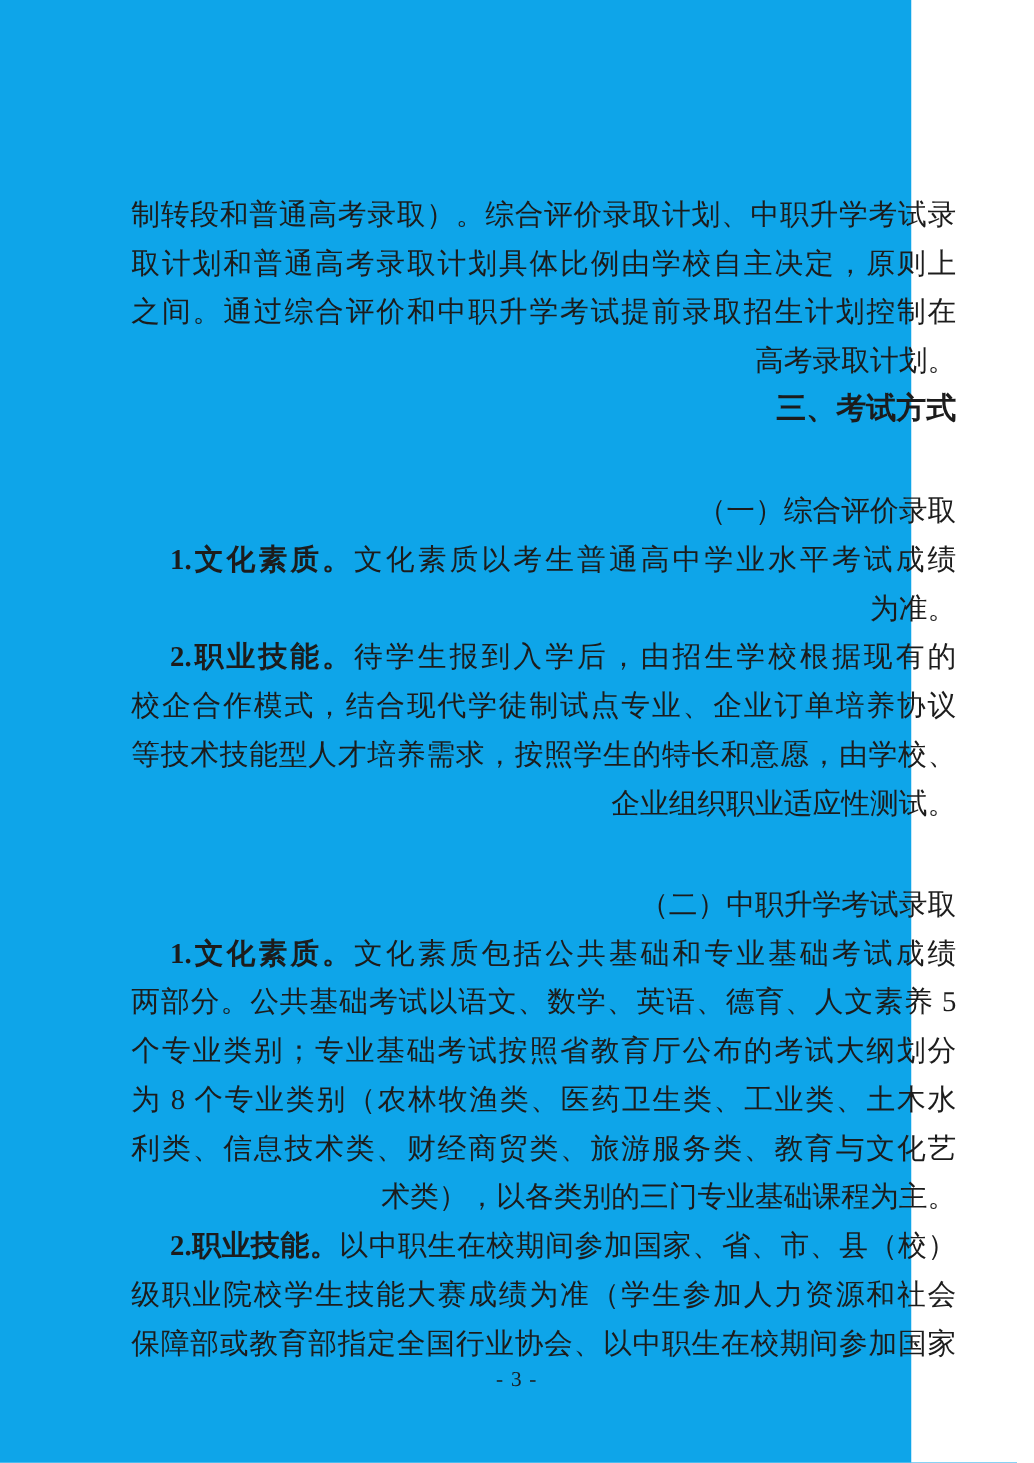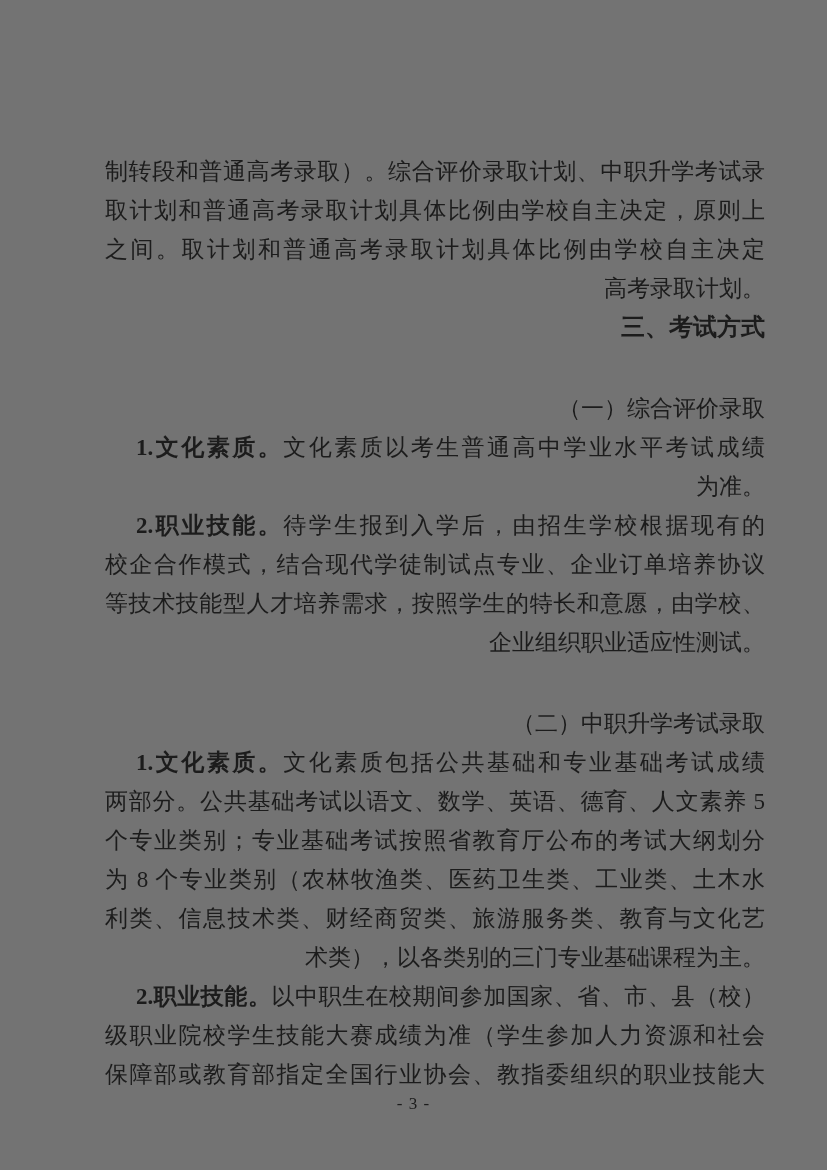--- a/index.html
+++ b/index.html
@@ -9,23 +9,23 @@
   body {
     width: 827px;
     height: 1170px;
     background: #ffffff;
     position: relative;
     overflow: hidden;
   }
   .doc-page {
     position: absolute;
     left: 0; top: 0;
-    width: 827px;
+    width: 729px;
     height: 1170px;
-    background: #737373;
+    background: #0ea5e9;
   }
   .doc-body {
     position: absolute;
     left: 105px;
     top: 152px;
     width: 660px;
     color: #1c1c1c;
   }
   .line {
     min-height: 39px;
@@ -66,35 +66,35 @@
     font-family: "Liberation Serif", "DejaVu Serif", serif;
   }
 </style>
 </head>
 <body>
 
 <div class="doc-page">
   <div class="doc-body">
       <div class="line body justify"><span>制转段和普通高考录取）。综合评价录取计划、中职升学考试录</span></div>
       <div class="line body justify"><span>取计划和普通高考录取计划具体比例由学校自主决定，原则上</span></div>
-      <div class="line body justify"><span>之间。取计划和普通高考录取计划具体比例由学校自主决定</span></div>
+      <div class="line body justify"><span>之间。通过综合评价和中职升学考试提前录取招生计划控制在</span></div>
       <div class="line body"><span>高考录取计划。</span></div>
       <div class="line heading ind-head"><span>三、考试方式</span></div>
       <div class="line subheading ind-sub"><span>（一）综合评价录取</span></div>
       <div class="line body justify ind-num"><span class="lead">1.文化素质。</span><span>文化素质以考生普通高中学业水平考试成绩</span></div>
       <div class="line body"><span>为准。</span></div>
       <div class="line body justify ind-num"><span class="lead">2.职业技能。</span><span>待学生报到入学后，由招生学校根据现有的</span></div>
       <div class="line body justify"><span>校企合作模式，结合现代学徒制试点专业、企业订单培养协议</span></div>
       <div class="line body justify"><span>等技术技能型人才培养需求，按照学生的特长和意愿，由学校、</span></div>
       <div class="line body"><span>企业组织职业适应性测试。</span></div>
       <div class="line subheading ind-sub"><span>（二）中职升学考试录取</span></div>
       <div class="line body justify ind-num"><span class="lead">1.文化素质。</span><span>文化素质包括公共基础和专业基础考试成绩</span></div>
       <div class="line body justify"><span>两部分。公共基础考试以语文、数学、英语、德育、人文素养 5</span></div>
       <div class="line body justify"><span>个专业类别；专业基础考试按照省教育厅公布的考试大纲划分</span></div>
       <div class="line body justify"><span>为 8 个专业类别（农林牧渔类、医药卫生类、工业类、土木水</span></div>
       <div class="line body justify"><span>利类、信息技术类、财经商贸类、旅游服务类、教育与文化艺</span></div>
       <div class="line body"><span>术类），以各类别的三门专业基础课程为主。</span></div>
       <div class="line body justify ind-num"><span class="lead">2.职业技能。</span><span>以中职生在校期间参加国家、省、市、县（校）</span></div>
       <div class="line body justify"><span>级职业院校学生技能大赛成绩为准（学生参加人力资源和社会</span></div>
-      <div class="line body justify"><span>保障部或教育部指定全国行业协会、教指委组织的职业技能大</span></div>
+      <div class="line body justify"><span>保障部或教育部指定全国行业协会、以中职生在校期间参加国家</span></div>
     </div>
   <div class="page-number">- 3 -</div>
 </div>
 
 </body></html>

